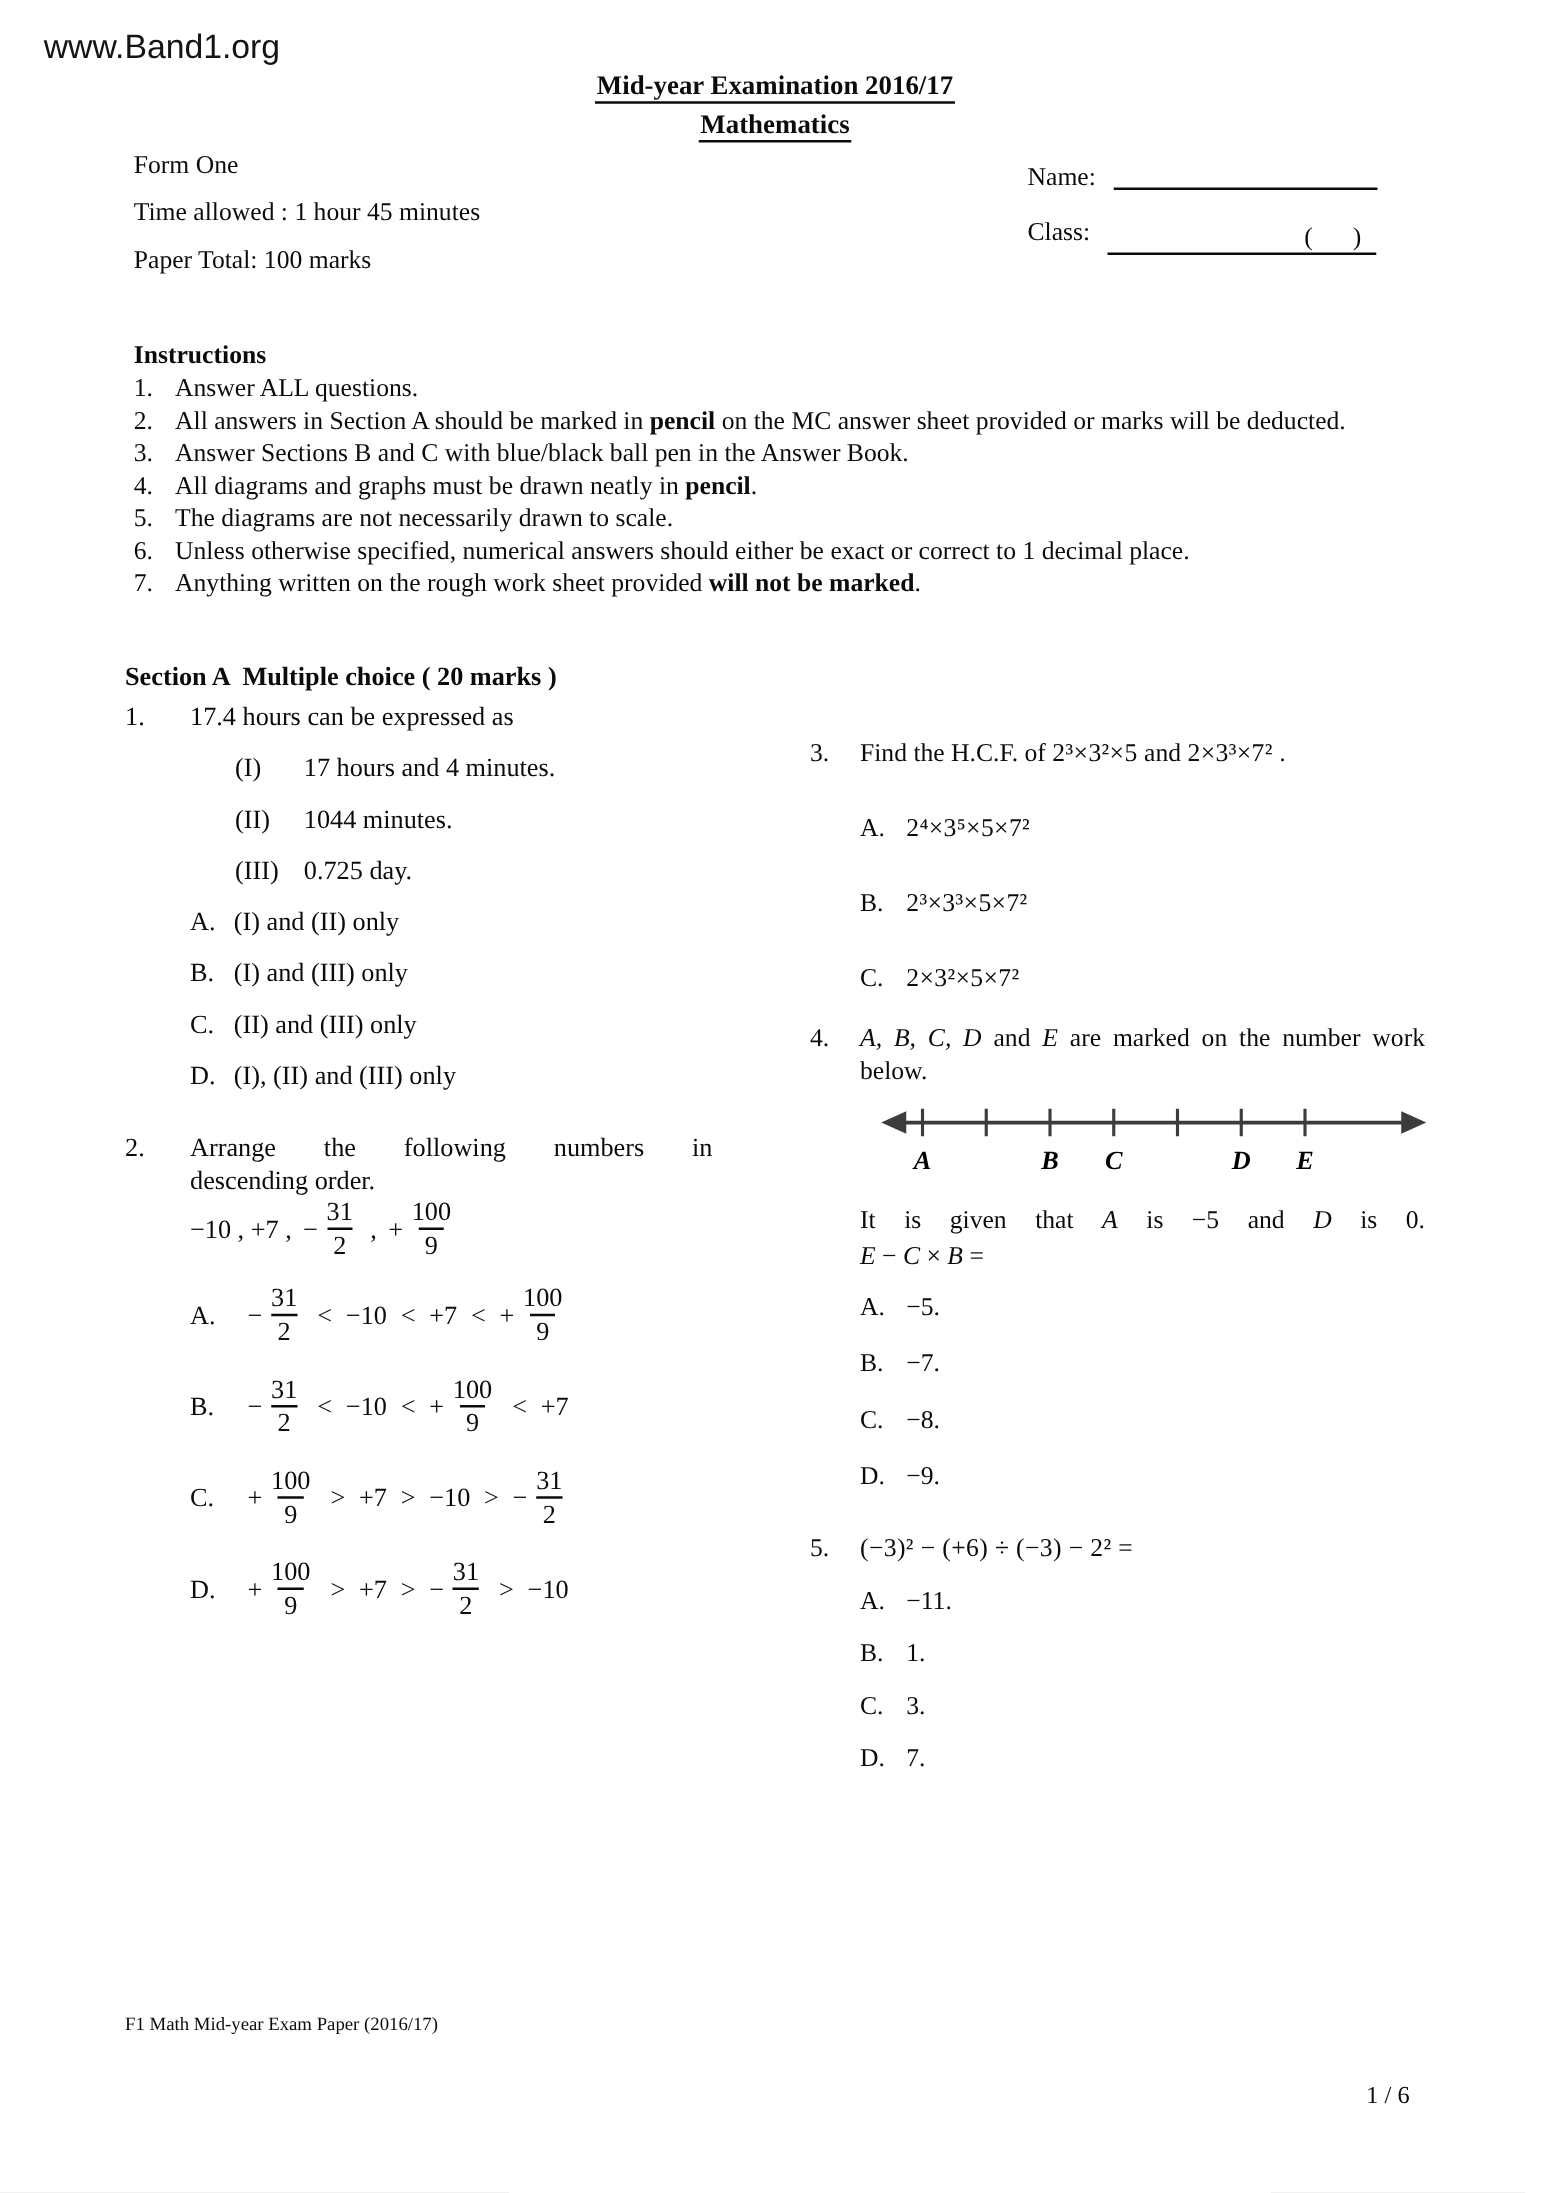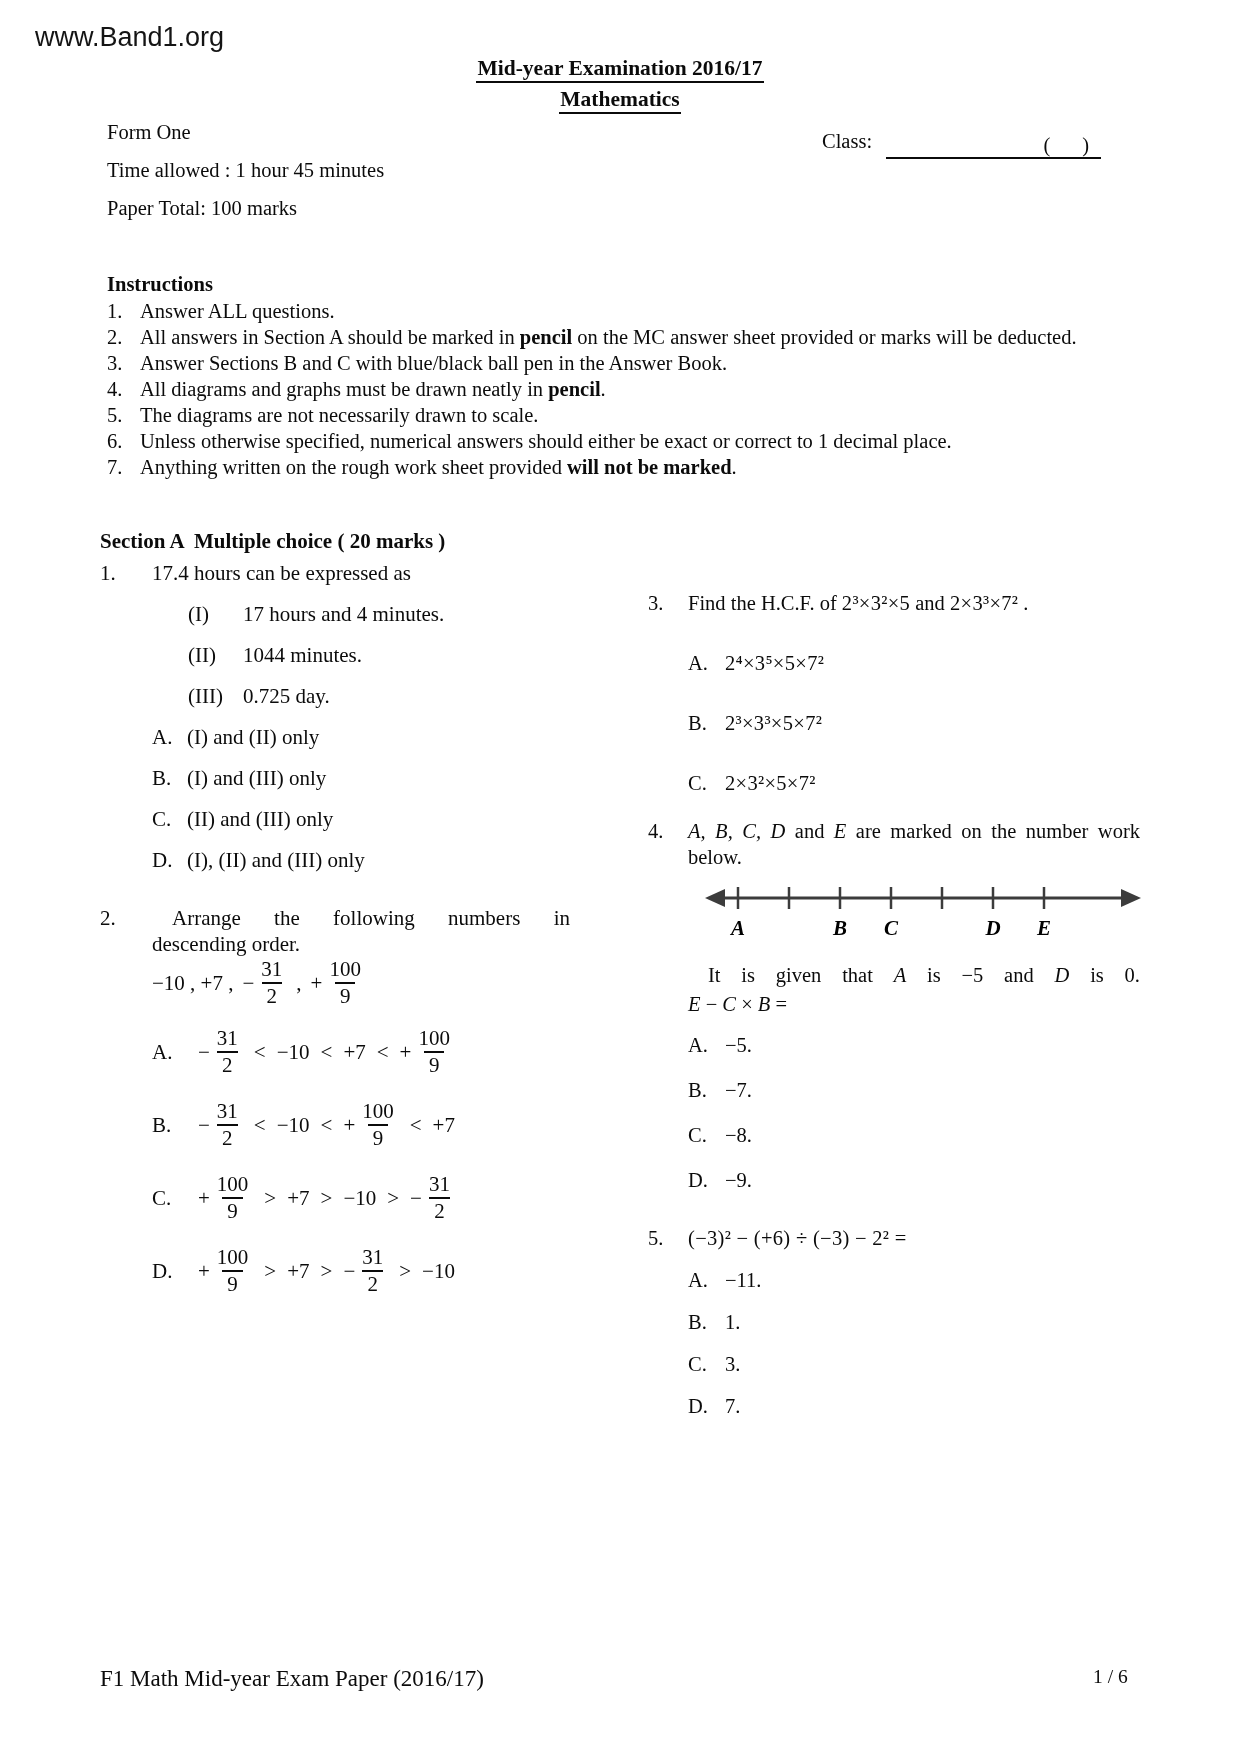--- a/index.html
+++ b/index.html
@@ -42,21 +42,21 @@
   .qbody-r { padding-left:40px; }
 
   .q1 { margin-top:6px; }
   .sub { position:relative; padding-left:36px; margin-top:15px; }
   .sub .slabel { display:inline-block; width:55px; }
   .opt { margin-top:15px; }
   .opt .letter { display:inline-block; width:35px; }
   .opt-r { margin-top:34px; }
   .opt-r .letter { display:inline-block; width:37px; }
 
-  .jline { display:block; text-align:justify; text-align-last:justify;margin-left:20px; }
+  .jline { display:block; text-align:justify; text-align-last:justify; }
 
   .q2 { margin-top:32px; }
   .mrow { display:flex; align-items:center; column-gap:9px; }
   .mrow.stem { margin-top:0px; }
   .mopt { display:flex; align-items:center; column-gap:11px; margin-top:21px; min-height:52px; }
   .mopt.first { margin-top:17px; }
   .mopt .letter { flex:none; width:35px; }
   .frac { display:inline-flex; align-items:center; }
   .fr-sign { margin-right:2px; }
   .fr-stack { display:inline-flex; flex-direction:column; align-items:center; line-height:25px; }
@@ -69,21 +69,21 @@
   .nline-wrap { margin-top:10px; margin-left:15px; }
   .nl-label { font-style:italic; font-weight:bold; font-size:21px; }
   .q4 .given { margin-top:14px; }
   .q4 .equation { margin-top:3px; }
   .q4 .opt-q4 { margin-top:19px; }
   .q4 .opt-q4.first { margin-top:15px; }
   .q5 { margin-top:32px; }
   .q5 .opt-q5 { margin-top:16px; }
   .var { font-style:italic; }
 
-  .footer-left  { position:absolute; left:100px;  top:1666px; font-size:23px; }
+  .footer-left  { position:absolute; left:100px;  top:1612px; font-size:15px; }
   .footer-right { position:absolute; left:1093px; top:1666px; font-size:19.5px; }
 </style>
 </head>
 <body>
 
 <div class="page">
 
   <div class="site">www.Band1.org</div>
 
   <div class="titles">
@@ -91,20 +91,23 @@
     <div class="t2"><span class="title-line">Mathematics</span></div>
   </div>
 
   <div class="info-left">
     <div class="row">Form One</div>
     <div class="row">Time allowed : 1 hour 45 minutes</div>
     <div class="row">Paper Total: 100 marks</div>
   </div>
 
   <div class="info-right">
+    <div class="row">
+      <span>Name:</span><span class="uline name"></span>
+    </div>
     <div class="row">
       <span>Class:</span><span class="uline class"><span class="parens">
             <span>(</span>
             <span>)</span>
           </span></span>
     </div>
   </div>
 
   <div class="instructions">
     <div class="ins-head">Instructions</div>

